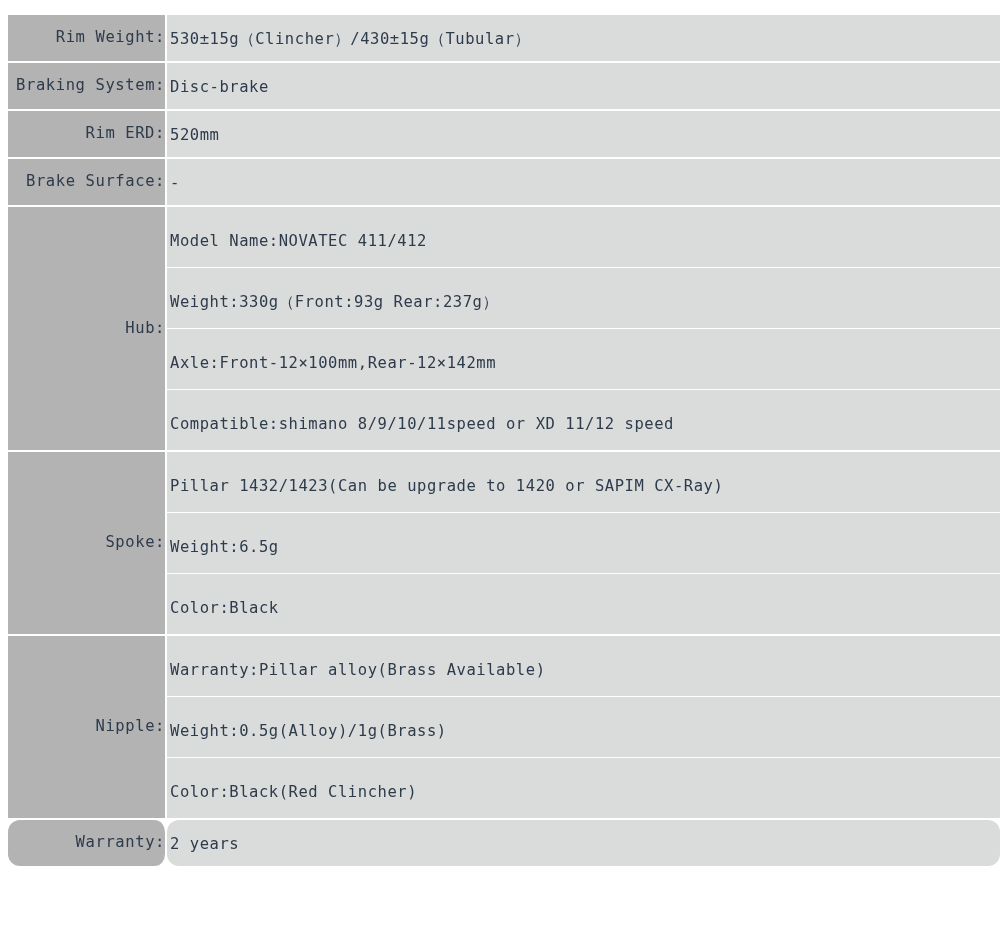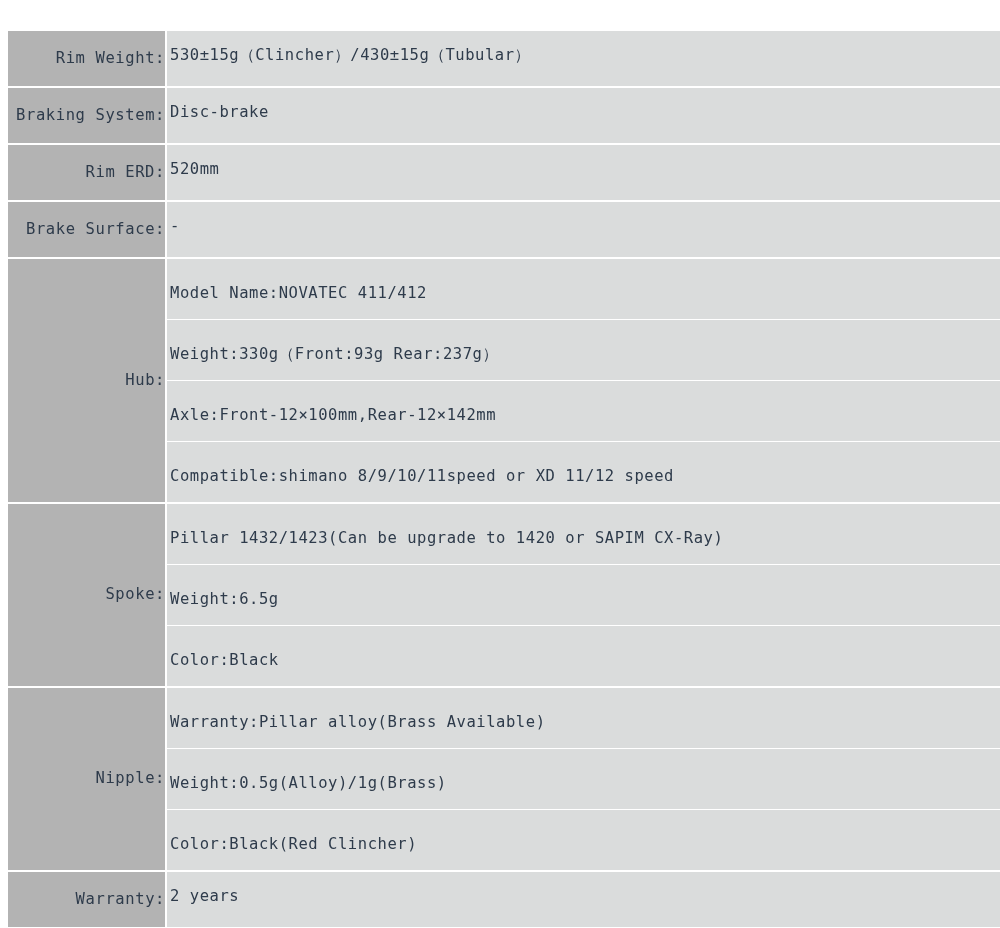--- a/index.html
+++ b/index.html
@@ -11,21 +11,21 @@
   body {
     width: 1000px;
     height: 928px;
     font-family: "DejaVu Sans Mono", "Liberation Mono", monospace;
     -webkit-font-smoothing: antialiased;
   }
 
   #spec-wrap {
     position: absolute;
     left: 8px;
-    top: 31px;
+    top: 15px;
     width: 992px;
     background: #ffffff;
   }
 
   table.spec-table {
     border-collapse: separate;
     border-spacing: 0;
     width: 992px;
     table-layout: fixed;
     background: #ffffff;
@@ -35,20 +35,21 @@
   table.spec-table col.c-value { width: 833px; }
 
   
   tr.spec-row > td {
     vertical-align: middle;
     padding: 0;
     border-bottom: 2px solid #ffffff;
   }
   tr.spec-row:last-child > td {
     border-bottom: none;
+    border-radius: 12px;
   }
 
   td.label-cell {
     background: #b3b3b3;
     color: #2e3b4b;
     text-align: right;
     padding: 0 1px 0 6px;
     font-size: 15.5px;
     letter-spacing: 0.6px;
     line-height: 1.25;
@@ -62,22 +63,22 @@
     text-align: left;
     padding: 0;
     font-size: 15.5px;
     letter-spacing: 0.55px;
     line-height: 1.25;
   }
 
   
   .single-val {
     display: block;
-    padding: 0 10px 16px 3px;
-    height: 39px;
+    padding: 0 10px 0 3px;
+    height: 46px;
     line-height: 49px;
     white-space: nowrap;
     overflow: hidden;
   }
 
   
   .sub-list {
     display: block;
   }
   .sub-line {

